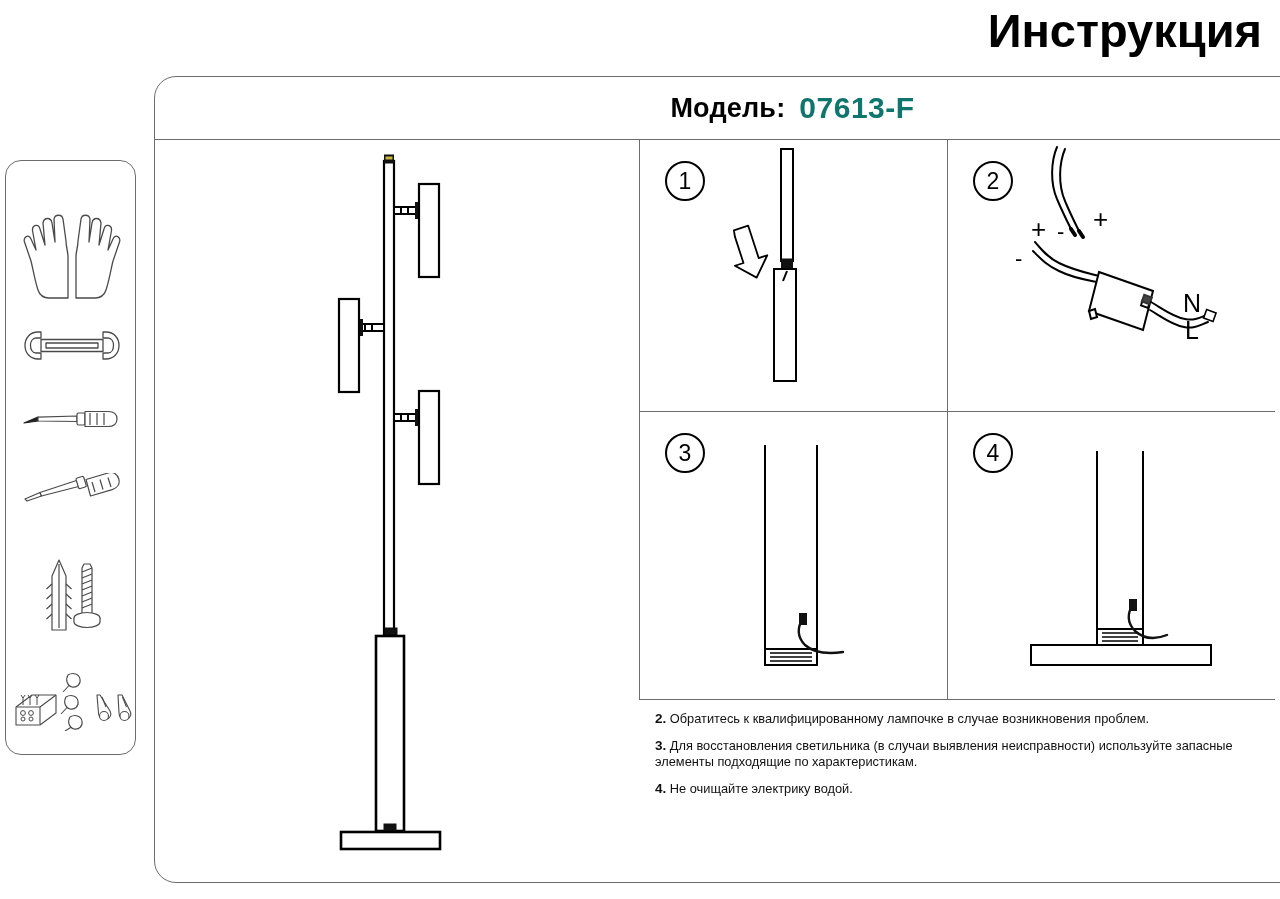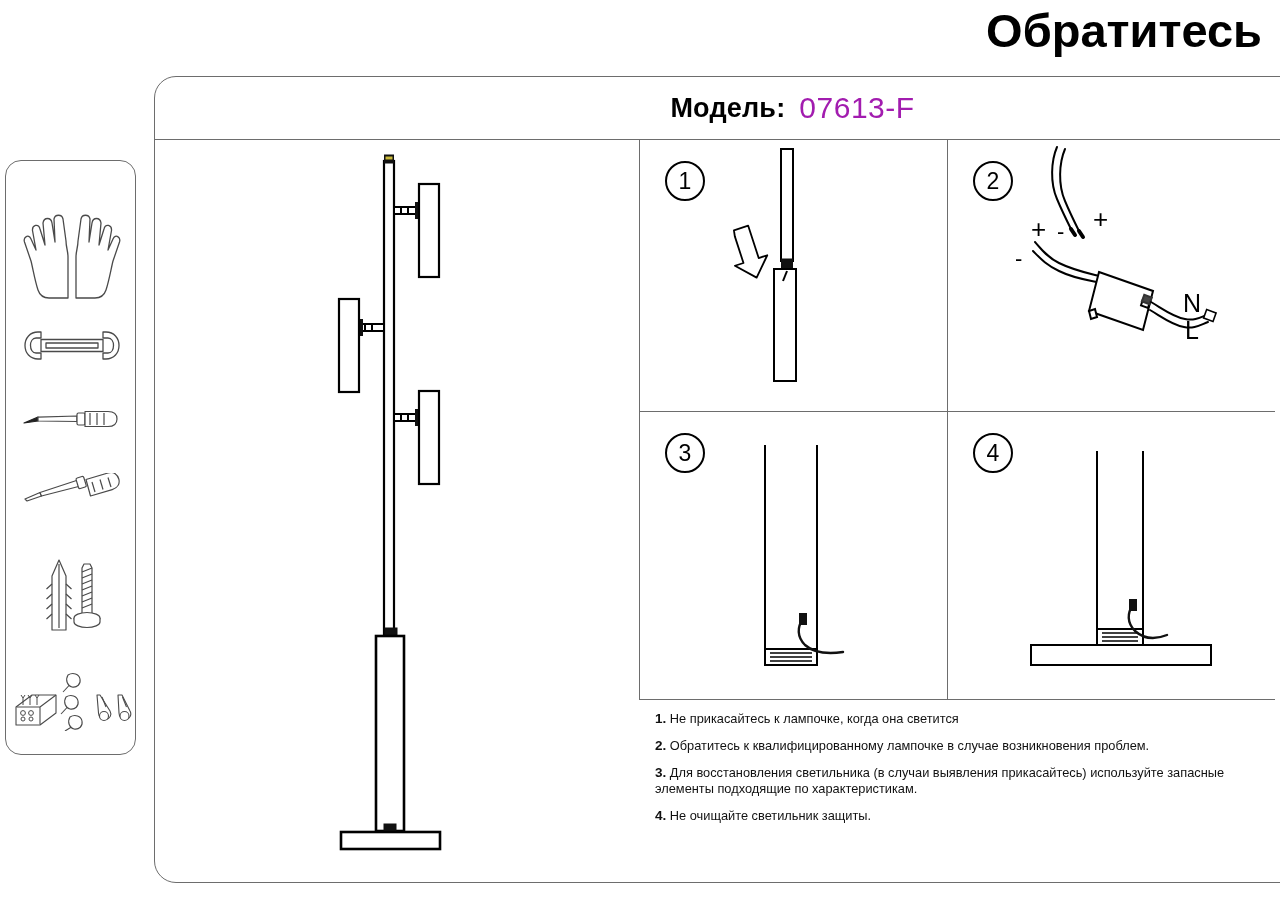--- a/index.html
+++ b/index.html
@@ -78,22 +78,22 @@
     box-sizing: border-box;
   }
   .model-label {
     font-size: 27px;
     font-weight: bold;
     color: #000;
     letter-spacing: 0.2px;
   }
   .model-value {
     font-size: 30px;
-    font-weight: normal;
-    color: #a21caf;
+    font-weight: bold;
+    color: #0f766e;
     margin-left: 14px;
     letter-spacing: 0.5px;
   }
   .hr-main {
     position: absolute;
     left: 0;
     top: 62px;
     width: 100%;
     height: 0;
     border-top: 1.3px solid #6d6d6d;
@@ -182,21 +182,21 @@
     font-weight: normal;
   }
 
   svg { display: block; }
 </style>
 </head>
 <body>
 
 <div id="page">
 
-  <div class="doc-title">Обратитесь</div>
+  <div class="doc-title">Инструкция</div>
 
   <div class="tools-panel">
 
     <div class="tool-slot" style="top:28px;height:120px;">
       <span>
       <svg width="100" height="108" viewBox="0 0 100 108">
         <g fill="#fff" stroke="#4a4a4a" stroke-width="1.3" stroke-linejoin="round" stroke-linecap="round">
           <path d="M46 103 L46 62 C46 56 44 52 44 46 L41 24 C40 19 33 19 32 24 L33 47
                    L30 28 C29 22 22 22 21 28 L23 50
                    L18 34 C16.5 28 10 30 10.5 35.5 L14 55
@@ -465,31 +465,27 @@
           <g fill="none" stroke="#111" stroke-width="2.4" stroke-linecap="round">
             <path d="M186 194 C180 202 180 212 188 220 C198 229 210 228 220 224"></path>
             <path d="M184 190 L188 190 L188 198 L184 198 Z" stroke-width="4"></path>
           </g>
         </g>
       </svg>
     </div>
 
     <div class="notes">
       <div class="note-row">
-        <span class="note-num">1.</span>
-        <span class="note-text">Не прикасайтесь к лампочке, когда она светится</span>
-      </div>
-      <div class="note-row">
         <span class="note-num">2.</span>
         <span class="note-text">Обратитесь к квалифицированному лампочке в случае возникновения проблем.</span>
       </div>
       <div class="note-row">
         <span class="note-num">3.</span>
-        <span class="note-text">Для восстановления светильника (в случаи выявления прикасайтесь) используйте запасные элементы подходящие по характеристикам.</span>
+        <span class="note-text">Для восстановления светильника (в случаи выявления неисправности) используйте запасные элементы подходящие по характеристикам.</span>
       </div>
       <div class="note-row">
         <span class="note-num">4.</span>
-        <span class="note-text">Не очищайте светильник защиты.</span>
+        <span class="note-text">Не очищайте электрику водой.</span>
       </div>
     </div>
 
   </div>
 </div>
 
 </body></html>

